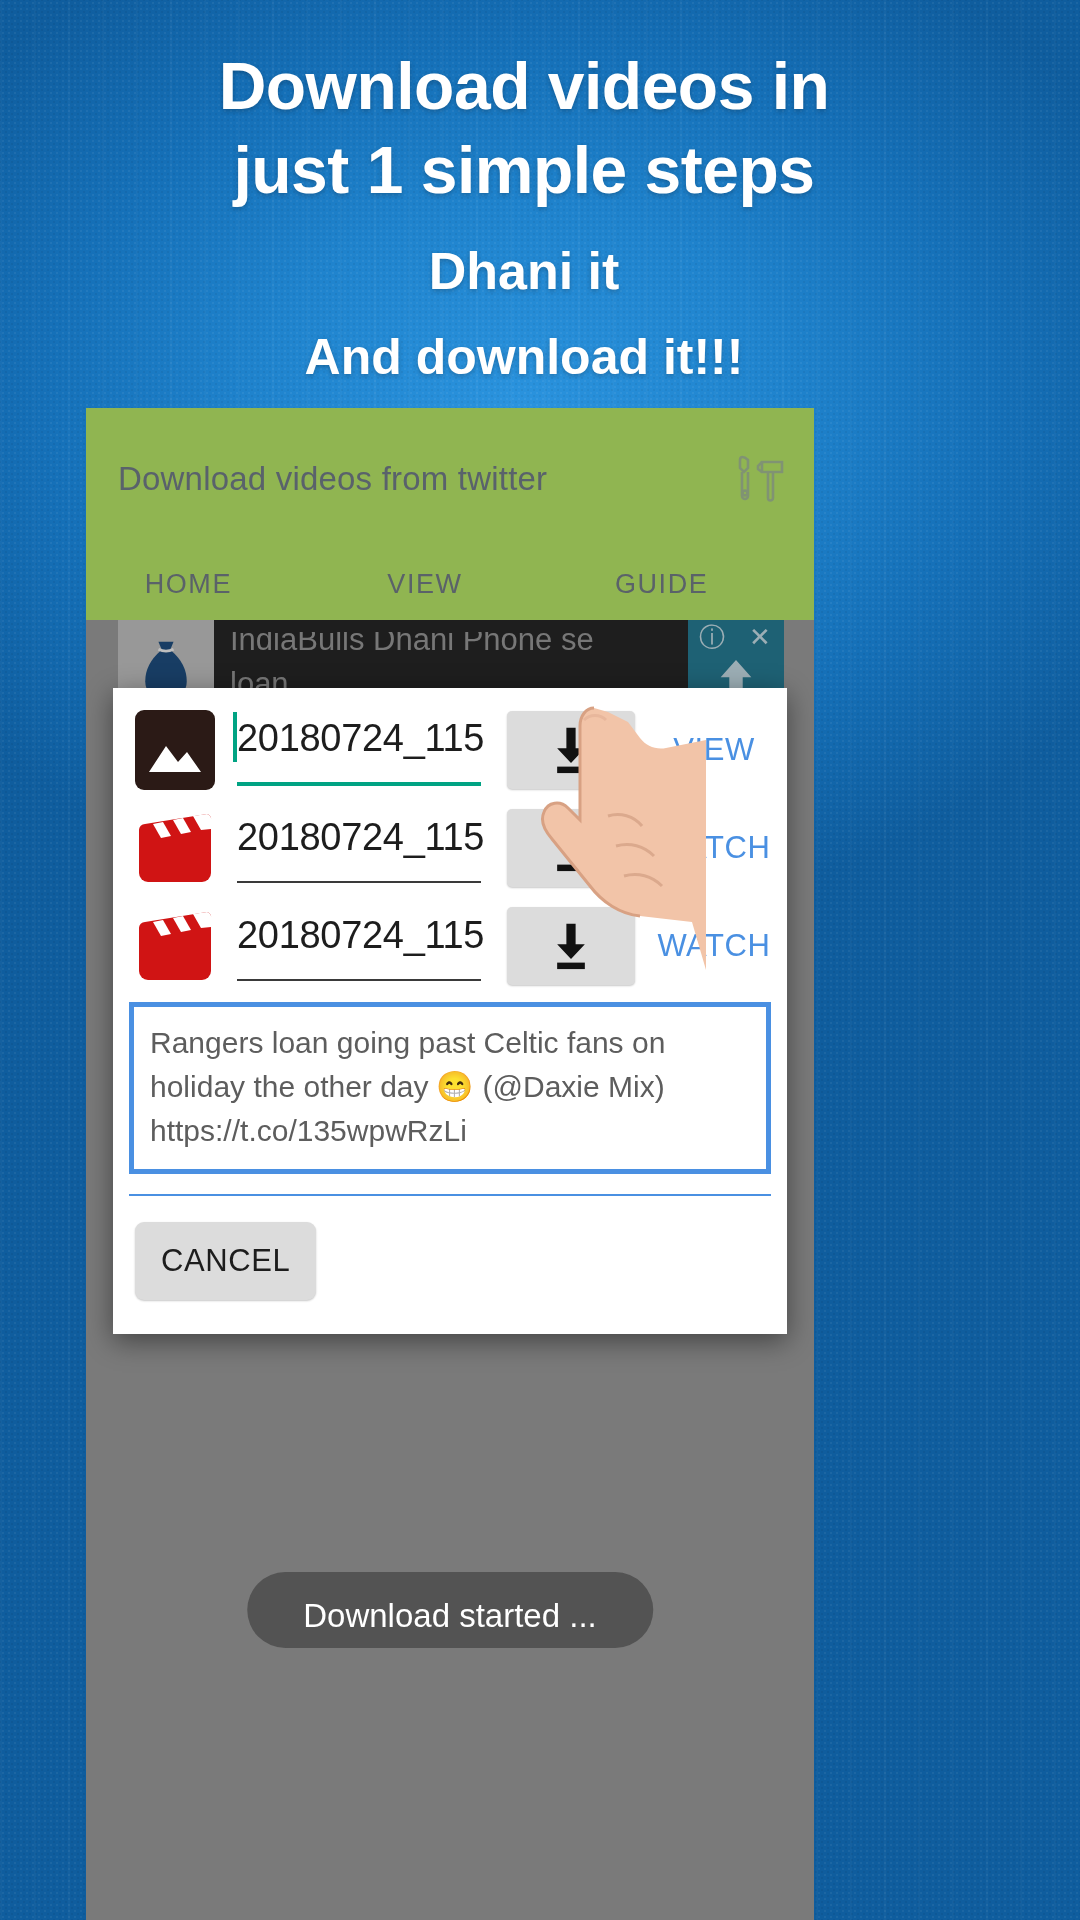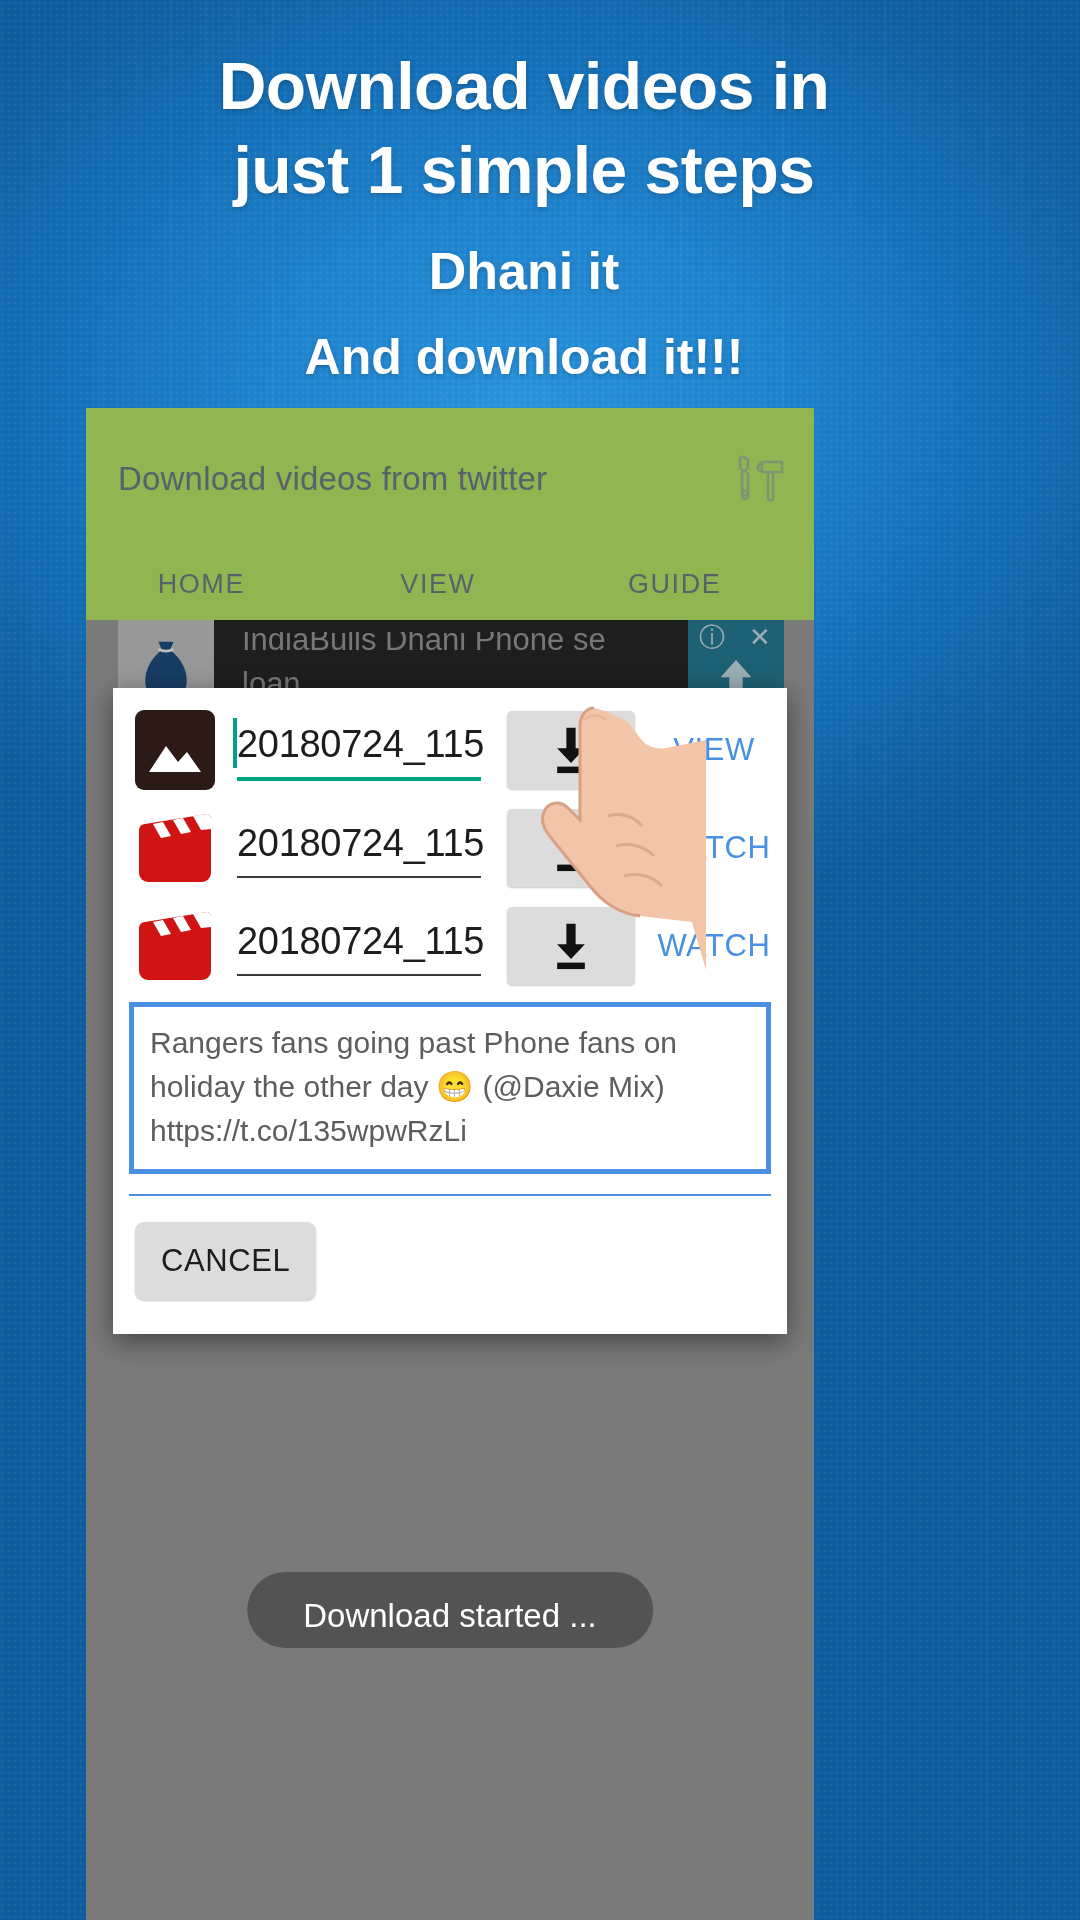--- a/index.html
+++ b/index.html
@@ -104,21 +104,21 @@
   .tools-icon {
     position: absolute;
     right: 22px;
     top: 42px;
     width: 66px;
     height: 56px;
     opacity: 0.62;
   }
   .tabs {
     position: absolute;
-    left: 14px;
+    left: 1px;
     top: 140px;
     width: 676px;
     height: 72px;
     display: flex;
     gap: 34px;
   }
   .tab {
     flex: 1;
     text-align: center;
     font-size: 27px;
@@ -130,21 +130,20 @@
   
   .ad-banner {
     position: absolute;
     left: 32px;
     top: 212px;
     width: 666px;
     height: 98px;
     background: #1b1b1b;
     display: flex;
     align-items: center;
-    gap: 12px;
   }
   .ad-thumb {
     width: 96px;
     height: 98px;
     background: #c9c9c9;
     display: flex;
     align-items: center;
     justify-content: center;
     flex: none;
   }
@@ -221,21 +220,21 @@
   }
   .icon-video-box {
     width: 80px; height: 80px;
     position: relative;
   }
   .name-field {
     width: 244px;
     margin-left: 22px;
     flex: none;
     position: relative;
-    padding-bottom: 9px;
+    padding-bottom: 20px;
   }
   .name-text {
     font-size: 38px;
     color: #1d1d1d;
     line-height: 48px;
     white-space: nowrap;
     letter-spacing: -0.3px;
   }
   .underline-focus { border-bottom: 4px solid #00a383; }
   .underline-plain { border-bottom: 2px solid #3a3a3a; }
@@ -462,21 +461,21 @@
         <div class="dl-btn">
           <svg viewBox="0 0 52 56" width="48" height="52" fill="#111111">
             <path d="M21 4 L31 4 L31 26 L41 26 L26 42 L11 26 L21 26 Z"></path>
             <rect x="11" y="46" width="30" height="7"></rect>
           </svg>
         </div>
         <div class="action-link">WATCH</div>
       </div>
 
       <div class="tweet-box">
-        <div class="tweet-text">Rangers fans going past Phone fans on
+        <div class="tweet-text">Rangers loan going past Celtic fans on
 holiday the other day 😁 (@Daxie Mix)
 https://t.co/135wpwRzLi</div>
       </div>
 
       <div class="divider"></div>
 
       <div class="dialog-actions">
         <div class="flat-btn">CANCEL</div>
       </div>
     </div>

